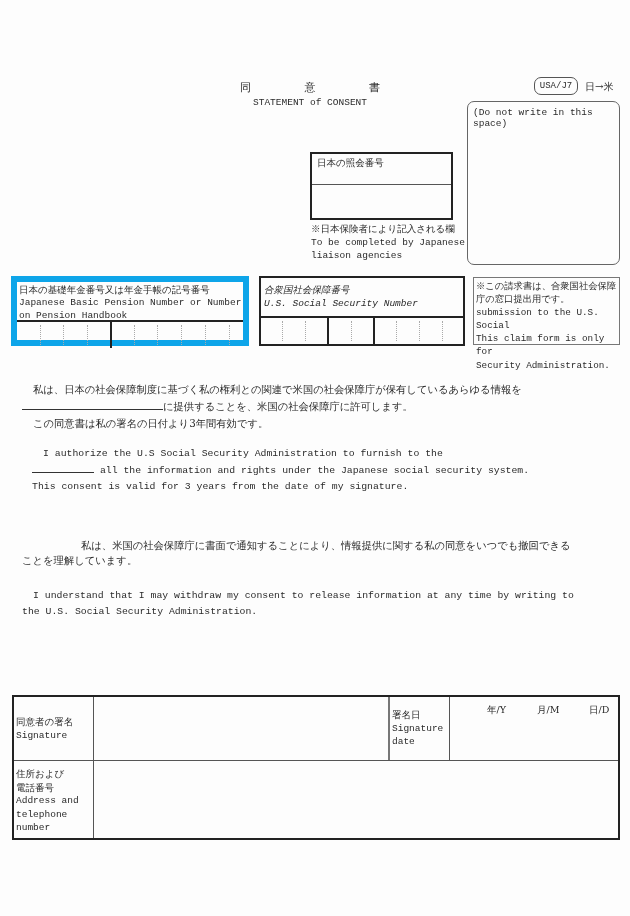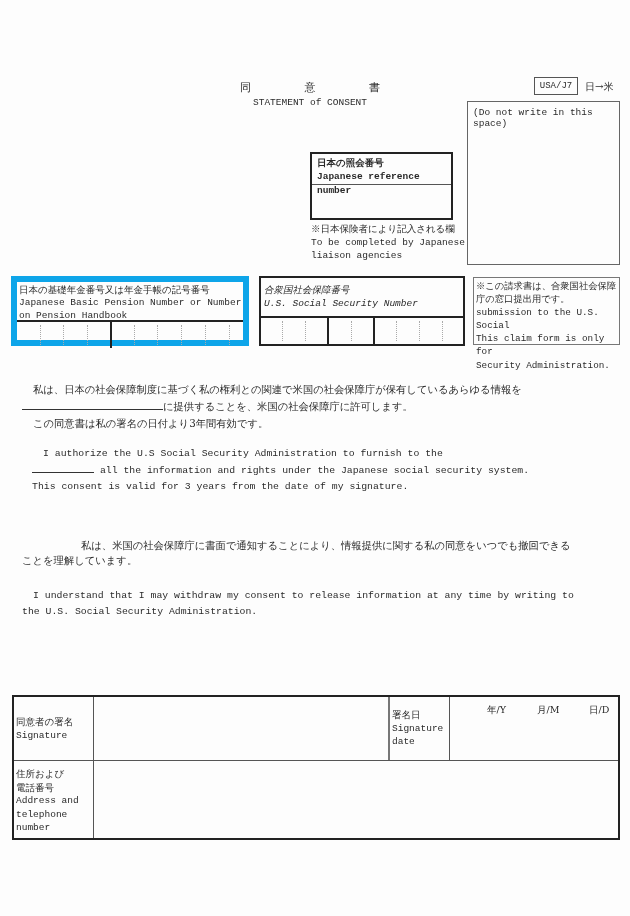--- a/index.html
+++ b/index.html
@@ -9,21 +9,21 @@
     }
     body {
       width: 630px;
       height: 916px;
       position: relative;
       overflow: hidden;
       font-family: "DejaVu Serif", "Liberation Serif", serif;
       color: #2a2a2a;
     }
     .abs { position: absolute; }
-    .mono { font-family: "Liberation Mono", "DejaVu Sans Mono", monospace; }
+    .mono { font-family: "Liberation Mono", "DejaVu Sans Mono", monospace; border-radius: 7px; }
 
     
     .title-jp {
       left: 240px; top: 80px; width: 140px;
       font-size: 11px; display: flex; justify-content: space-between;
     }
     .title-en {
       left: 253px; top: 97px;
       font-size: 9.5px; letter-spacing: 0;
     }
@@ -45,21 +45,21 @@
       font-size: 9.5px; padding: 5px 0 0 5px;
     }
 
     
     .ref-box {
       left: 310px; top: 152px; width: 143px; height: 68px;
       border: 2px solid #222; box-sizing: border-box;
     }
     .ref-box .head {
       height: 31px; border-bottom: 1px solid #555; box-sizing: border-box;
-      padding: 2px 0 0 5px; font-size: 9.5px; line-height: 14px; font-weight: bold;
+      padding: 2px 0 0 5px; font-size: 9.5px; line-height: 14px;
     }
     .ref-note {
       left: 311px; top: 222px; font-size: 9.5px; line-height: 13.5px;
     }
 
     
     .pension-box {
       left: 11px; top: 276px; width: 238px; height: 70px;
       border: 6px solid #0ea5e9; box-sizing: border-box;
     }
@@ -130,21 +130,20 @@
 <div class="abs form-code mono">USA/J7</div>
 <div class="abs direction">日→米</div>
 
 <div class="abs do-not-write mono">
   <span>(Do not write in this space)</span>
 </div>
 
 <div class="abs ref-box">
   <div class="head">
     <div>日本の照会番号</div>
-    <div class="mono">Japanese reference number</div>
   </div>
   <div style="height:33px;"></div>
 </div>
 <div class="abs ref-note">
   <div>※日本保険者により記入される欄</div>
   <div class="mono">To be completed by Japanese</div>
   <div class="mono">liaison agencies</div>
 </div>
 
 <div class="abs pension-box">

